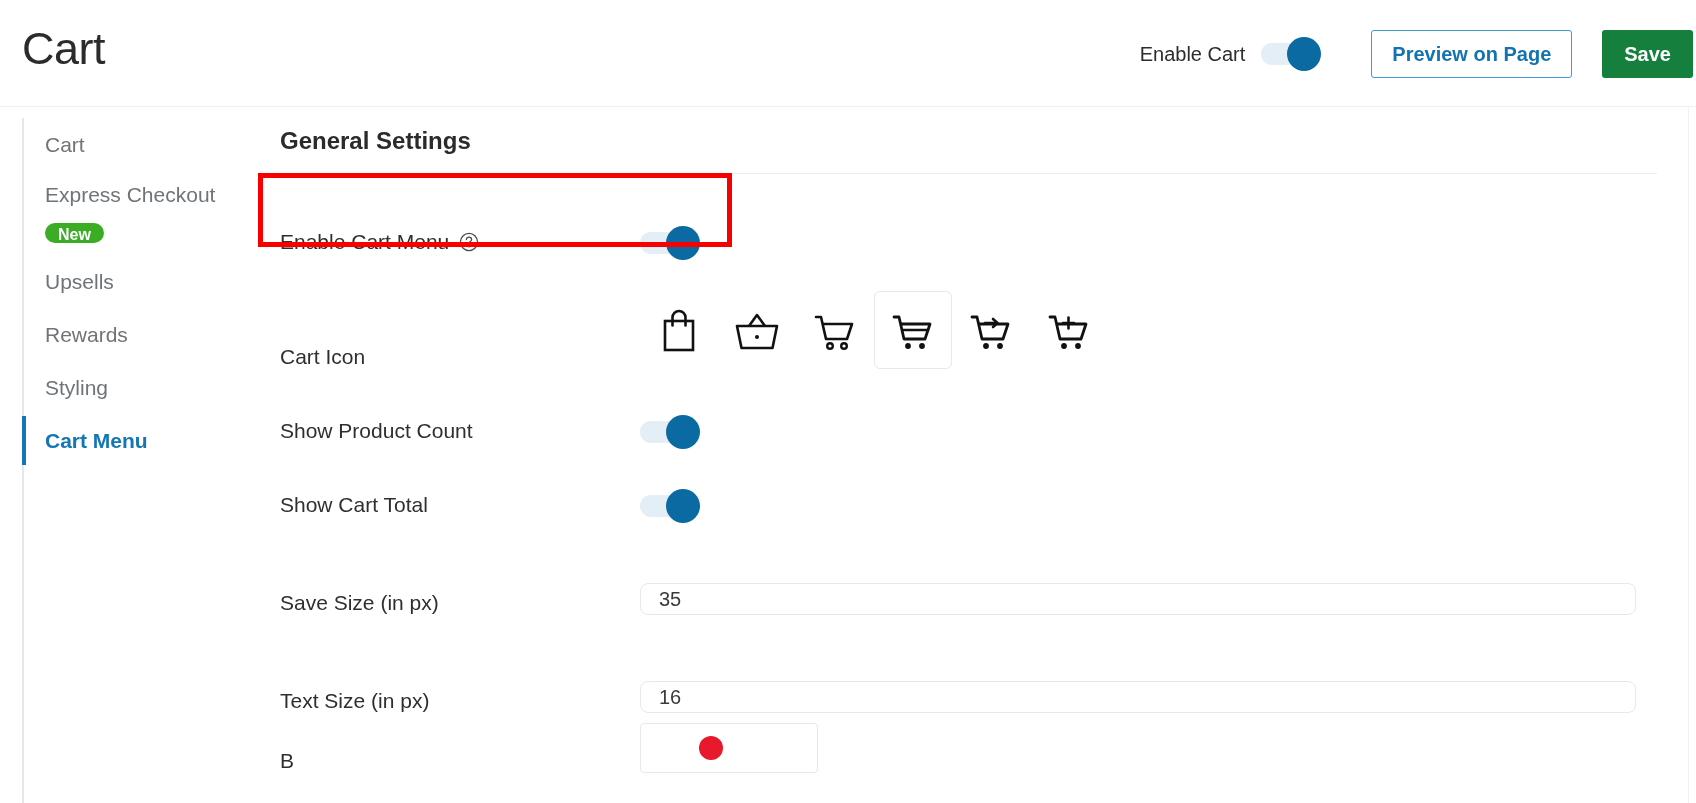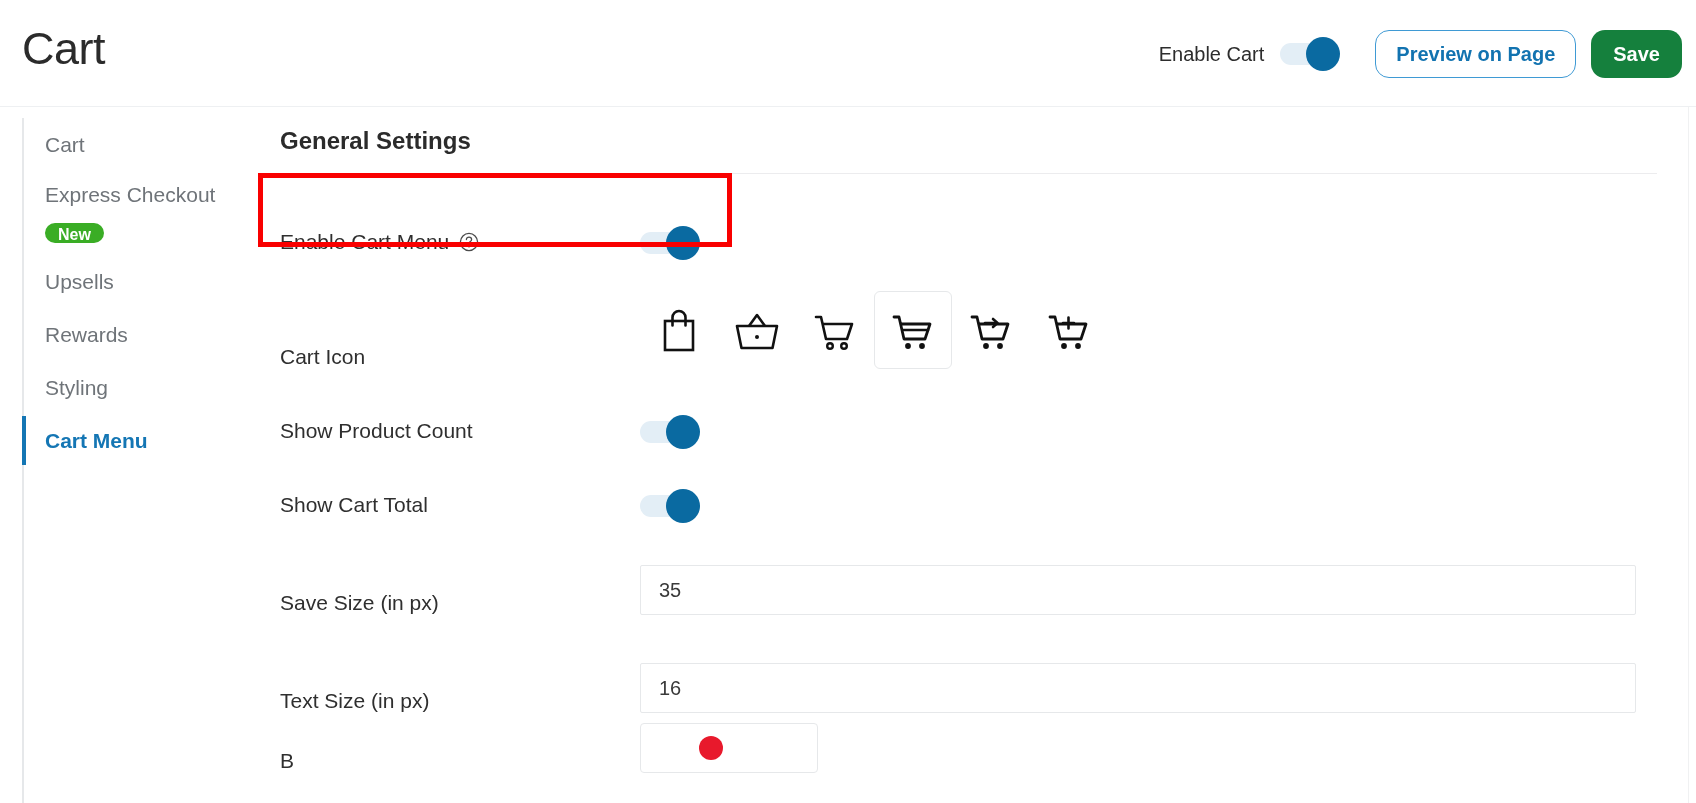--- a/index.html
+++ b/index.html
@@ -38,25 +38,25 @@
     top: 26px;
     font-size: 45px;
     font-weight: 500;
     color: #2b2b2b;
     letter-spacing: -0.5px;
     line-height: 1;
   }
 
   .header-right {
     position: absolute;
-    right: 14px;
+    right: 3px;
     top: 30px;
     display: flex;
     align-items: center;
-    gap: 0;
+    gap: 15px;
     height: 48px;
     margin-left: 16px;
   }
 
   .enable-cart-group {
     display: flex;
     align-items: center;
     gap: 16px;
     margin-right: 39px;
   }
@@ -87,21 +87,21 @@
     height: 34px;
     border-radius: 50%;
     background: #0a6aa1;
   }
 
   
   .btn {
     font-family: "Liberation Sans", sans-serif;
     font-size: 20px;
     font-weight: 700;
-    border-radius: 14px;
+    border-radius: 3px;
     cursor: pointer;
     white-space: nowrap;
     display: flex;
     align-items: center;
     justify-content: center;
   }
   .btn-outline {
     height: 48px;
     padding: 0 20px;
     background: #ffffff;
@@ -248,23 +248,23 @@
   }
   .icon-cell.selected {
     border-color: #e6e8ea;
   }
 
   .row-toggle { height: 74px; }
   .row-field { height: 98px; }
 
   .text-input {
     width: 996px;
-    height: 50px;
+    height: 32px;
     border: 1px solid #e6e8ea;
-    border-radius: 2px;
+    border-radius: 8px;
     font-family: "Liberation Sans", sans-serif;
     font-size: 20px;
     color: #3a3a3a;
     padding: 0 18px;
     background: #ffffff;
     outline: none;
   }
 
   .field-offset { margin-left: 0; }
 

